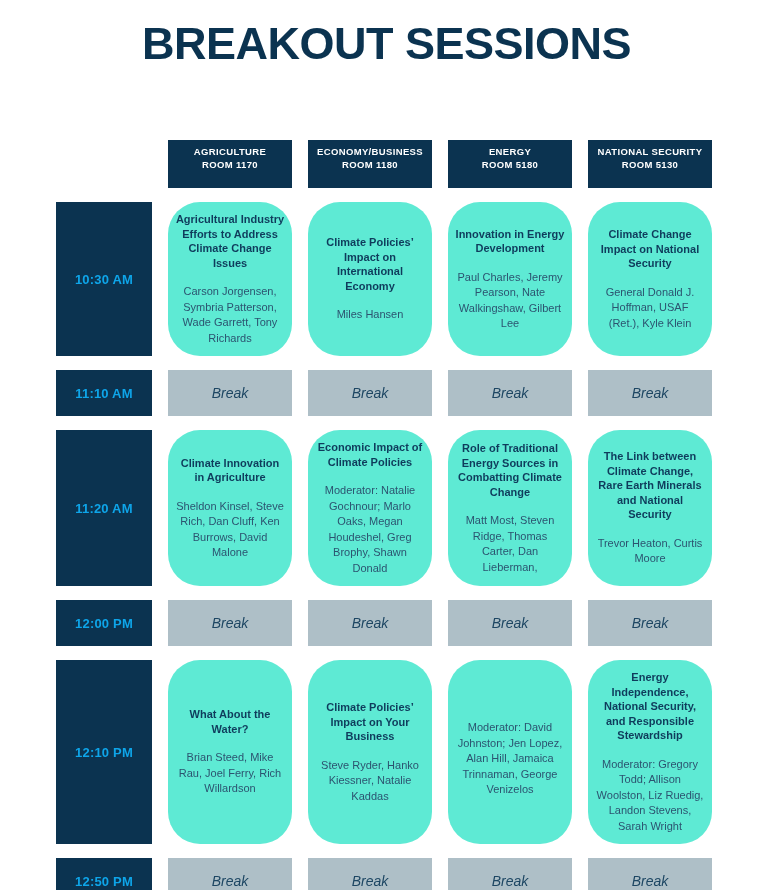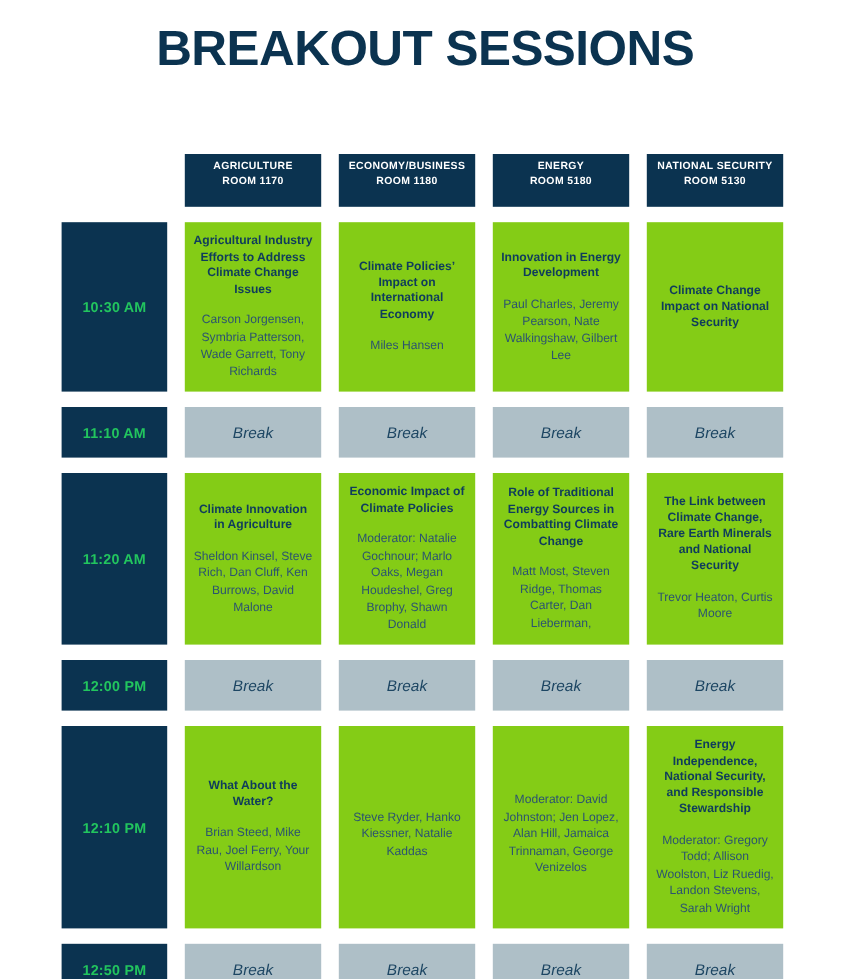--- a/index.html
+++ b/index.html
@@ -71,42 +71,43 @@
     text-align: center;
     padding: 6px 4px;
     box-sizing: border-box;
     min-height: 48px;
   }
   .head-cell .hl { display: block; }
 
   
   .time-cell {
     background: #0b3350;
-    color: #22c55e;
+    color: #0ea5e9;
     font-size: 13px;
     font-weight: bold;
     letter-spacing: 0.2px;
     display: flex;
     align-items: center;
     justify-content: center;
     text-align: right;
     box-sizing: border-box;
   }
 
   
   .sess-cell {
-    background: #84cc16;
+    background: #5eead4;
     color: #16405f;
     display: flex;
     flex-direction: column;
     align-items: center;
     justify-content: center;
     text-align: center;
     padding: 10px 7px;
     box-sizing: border-box;
+    border-radius: 32px;
   }
   .sess-title {
     font-size: 11px;
     line-height: 14.5px;
     font-weight: bold;
     color: #0f3c5c;
   }
   .sess-people {
     font-size: 11px;
     line-height: 15.5px;
@@ -188,20 +189,21 @@
       <div class="sess-cell col-sess">
         <div class="sess-title">Climate Policies’ Impact on International Economy</div>
         <div class="sess-people">Miles Hansen</div>
       </div>
       <div class="sess-cell col-sess">
         <div class="sess-title">Innovation in Energy Development</div>
         <div class="sess-people">Paul Charles, Jeremy Pearson, Nate Walkingshaw, Gilbert Lee</div>
       </div>
       <div class="sess-cell col-sess">
         <div class="sess-title">Climate Change Impact on National Security</div>
+        <div class="sess-people">General Donald J. Hoffman, USAF (Ret.), Kyle Klein</div>
       </div>
     </div>
 
     <div class="row row-break h-b">
       <div class="time-cell col-time">11:10 AM</div>
       <div class="break-cell col-sess">Break</div>
       <div class="break-cell col-sess">Break</div>
       <div class="break-cell col-sess">Break</div>
       <div class="break-cell col-sess">Break</div>
     </div>
@@ -231,23 +233,24 @@
       <div class="break-cell col-sess">Break</div>
       <div class="break-cell col-sess">Break</div>
       <div class="break-cell col-sess">Break</div>
       <div class="break-cell col-sess">Break</div>
     </div>
 
     <div class="row h-r3">
       <div class="time-cell col-time">12:10 PM</div>
       <div class="sess-cell col-sess">
         <div class="sess-title">What About the Water?</div>
-        <div class="sess-people">Brian Steed, Mike Rau, Joel Ferry, Your Willardson</div>
-      </div>
-      <div class="sess-cell col-sess">
+        <div class="sess-people">Brian Steed, Mike Rau, Joel Ferry, Rich Willardson</div>
+      </div>
+      <div class="sess-cell col-sess">
+        <div class="sess-title">Climate Policies’ Impact on Your Business</div>
         <div class="sess-people">Steve Ryder, Hanko Kiessner, Natalie Kaddas</div>
       </div>
       <div class="sess-cell col-sess">
         <div class="sess-people">Moderator: David Johnston; Jen Lopez, Alan Hill, Jamaica Trinnaman, George Venizelos</div>
       </div>
       <div class="sess-cell col-sess">
         <div class="sess-title">Energy Independence, National Security, and Responsible Stewardship</div>
         <div class="sess-people">Moderator: Gregory Todd; Allison Woolston, Liz Ruedig, Landon Stevens, Sarah Wright</div>
       </div>
     </div>

